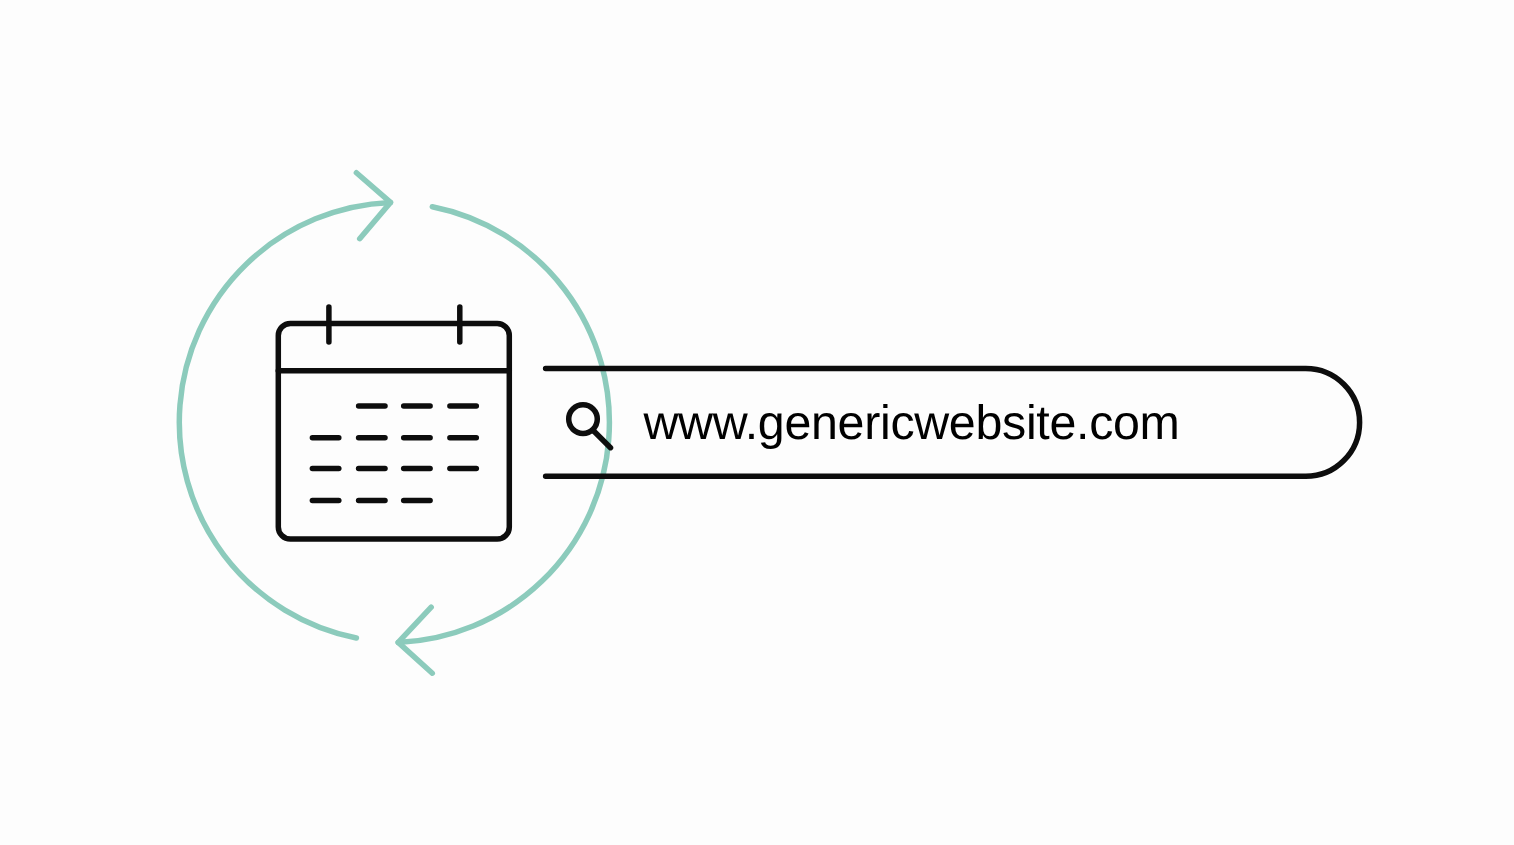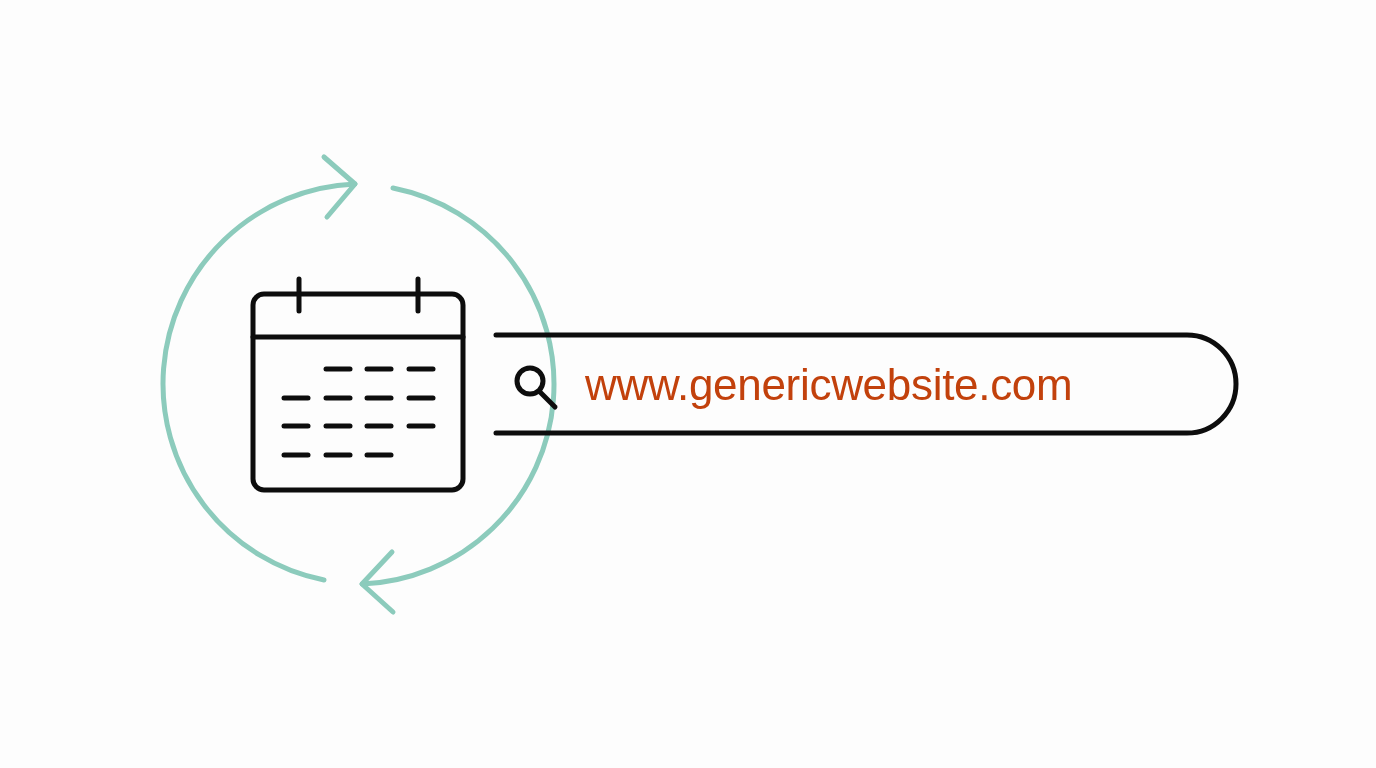--- a/index.html
+++ b/index.html
@@ -9,21 +9,21 @@
       position: relative;
       font-family: "Liberation Sans", sans-serif;
     }
     .canvas { position: absolute; left: 0; top: 0; width: 1376px; height: 768px; }
     .url-text {
       position: absolute;
       left: 585px; top: 358px;
       font-family: "Liberation Sans", sans-serif;
       font-size: 44px;
       line-height: 54px;
-      color: #c2410c;
+      color: #000000;
       white-space: nowrap;
       letter-spacing: -0.3px;
     }
   </style>
 </head>
 <body>
 
 <svg class="canvas" viewBox="0 0 1376 768" xmlns="http://www.w3.org/2000/svg">
 
   <g fill="none" stroke="#8ccbbc" stroke-width="5" stroke-linecap="round" stroke-linejoin="round">

